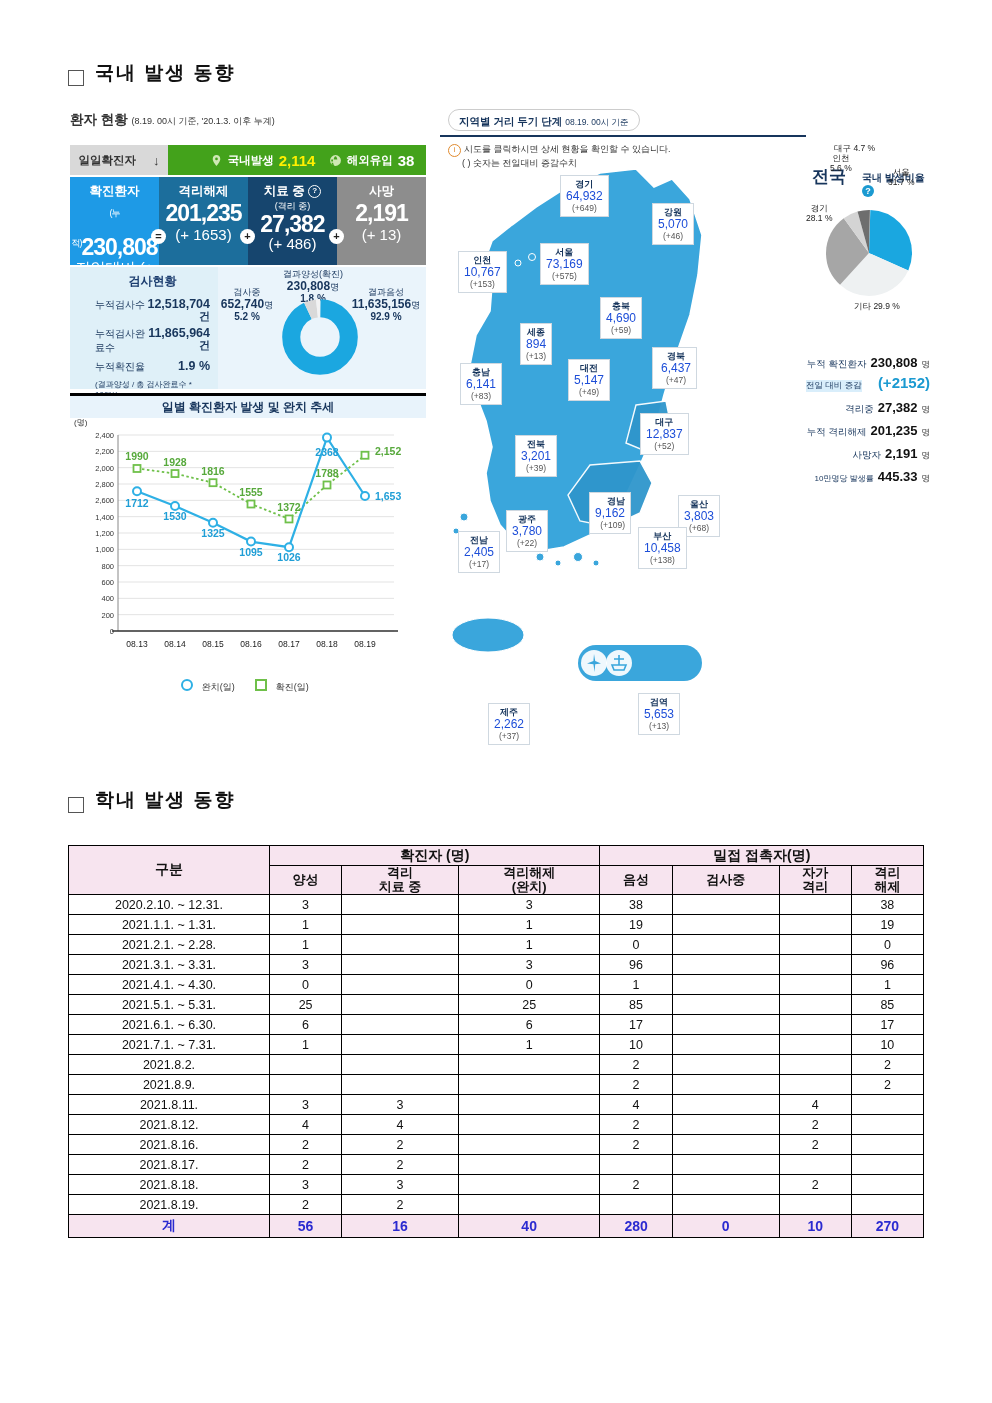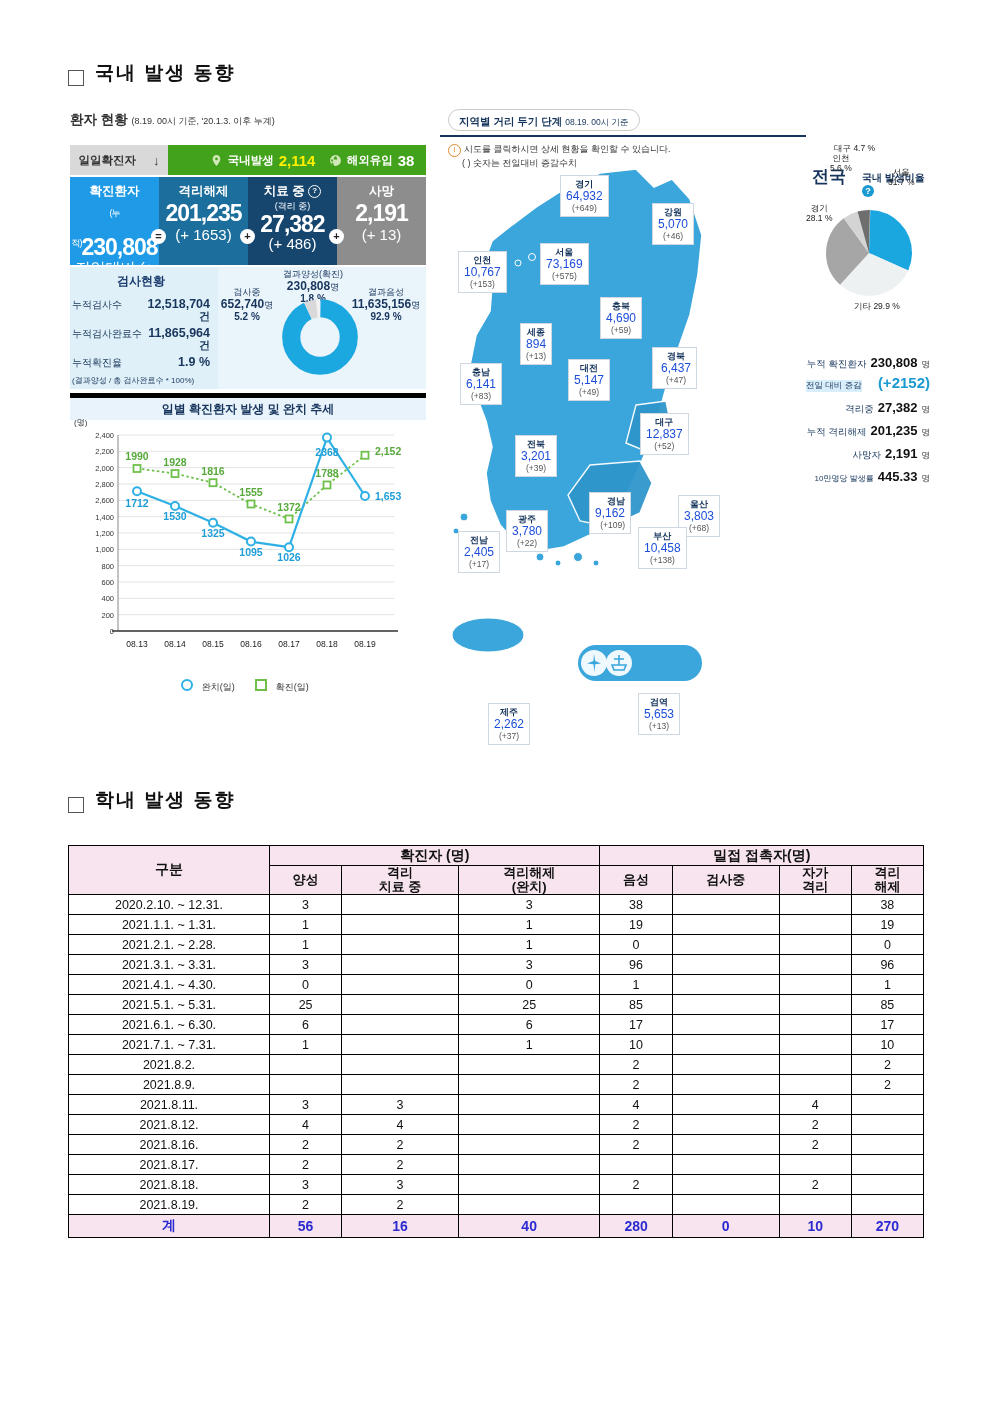--- a/index.html
+++ b/index.html
@@ -42,34 +42,34 @@
   .kpi .ks{font-size:9px;}
   .kpi .kv{font-size:23px;font-weight:bold;line-height:26px;letter-spacing:-1px;}
   .kpi .kv .pre{font-size:9px;vertical-align:super;font-weight:normal;}
   .kpi .kd{font-size:15px;}
   .op{position:absolute;width:15px;height:15px;border-radius:50%;background:#fff;color:#222;
       font-size:11px;font-weight:bold;line-height:15px;text-align:center;top:52px;right:-7px;z-index:4;}
   .qm{display:inline-block;width:11px;height:11px;border:1px solid #fff;border-radius:50%;
       font-size:8px;line-height:10px;text-align:center;vertical-align:middle;}
 
   .tests{position:absolute;left:8px;top:162px;width:356px;height:122px;background:#eaf4fb;display:flex;}
-  .tl{width:148px;background:#dff0f8;padding:6px 8px 0 2px;box-sizing:border-box;}
+  .tl{width:148px;background:#dff0f8;padding:6px 8px 0 25px;box-sizing:border-box;}
   .tl h4{margin:0 0 8px 0;text-align:center;font-size:12px;color:#1b3c6e;}
   .trow{display:flex;justify-content:space-between;font-size:10px;color:#18365c;margin-bottom:5px;align-items:flex-start;}
   .trow .v{font-weight:bold;font-size:12.5px;text-align:right;line-height:12px;}
   .trow .v small{display:block;font-size:11px;}
   .note{font-size:8px;color:#18365c;margin-top:2px;}
   .tr{flex:1;position:relative;}
   .donutwrap{position:absolute;left:64px;top:32px;}
   .pl{position:absolute;font-size:9px;color:#17355c;text-align:center;line-height:11.5px;}
   .pl b{font-size:12px;}
 
   .trendhdr{position:absolute;left:8px;top:288px;width:356px;height:22px;background:#e8f3fb;
       text-align:center;font-size:12px;font-weight:bold;color:#17355c;line-height:22px;
-      border-top:5px solid #000000;}
+      border-top:3px solid #000000;}
   .chartbox{position:absolute;left:8px;top:312px;width:356px;height:292px;}
   .legend{position:absolute;left:0;top:262px;width:356px;text-align:center;font-size:9px;color:#333;}
   .legend span{margin:0 6px;}
   .lgc{display:inline-block;width:8px;height:8px;border-radius:50%;border:2px solid #2eb0e5;vertical-align:-1px;}
   .lgs{display:inline-block;width:8px;height:8px;border:2px solid #6fc04a;background:#fff;vertical-align:-1px;}
 
   
   .tabs{position:absolute;left:0;top:2px;width:366px;height:26px;}
   .tab{position:absolute;height:22px;border-radius:11px;font-size:10.5px;line-height:22px;padding:0 10px;box-sizing:border-box;white-space:nowrap;}
   .tab.off{left:8px;top:2px;background:#fff;border:1px solid #ccc;color:#17355c;}

